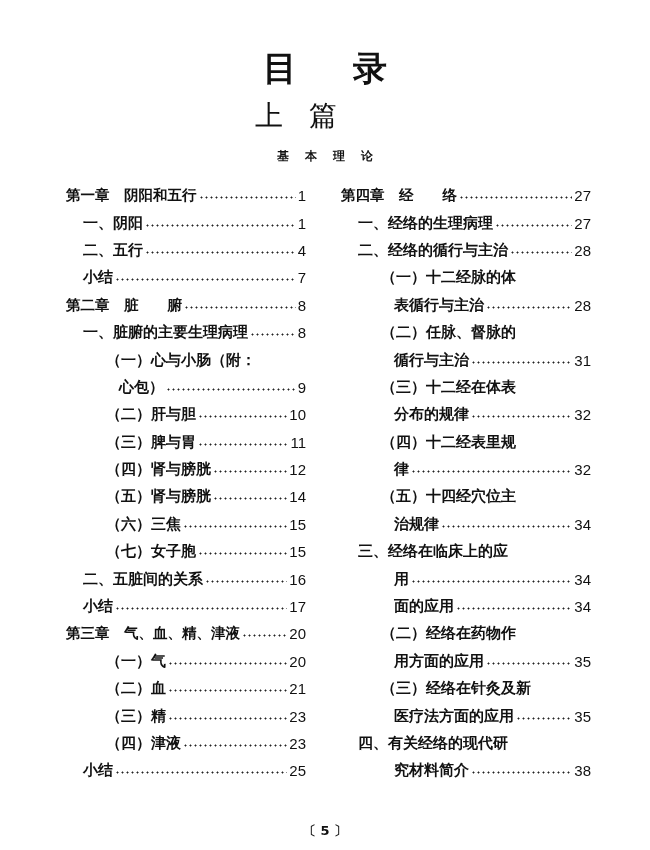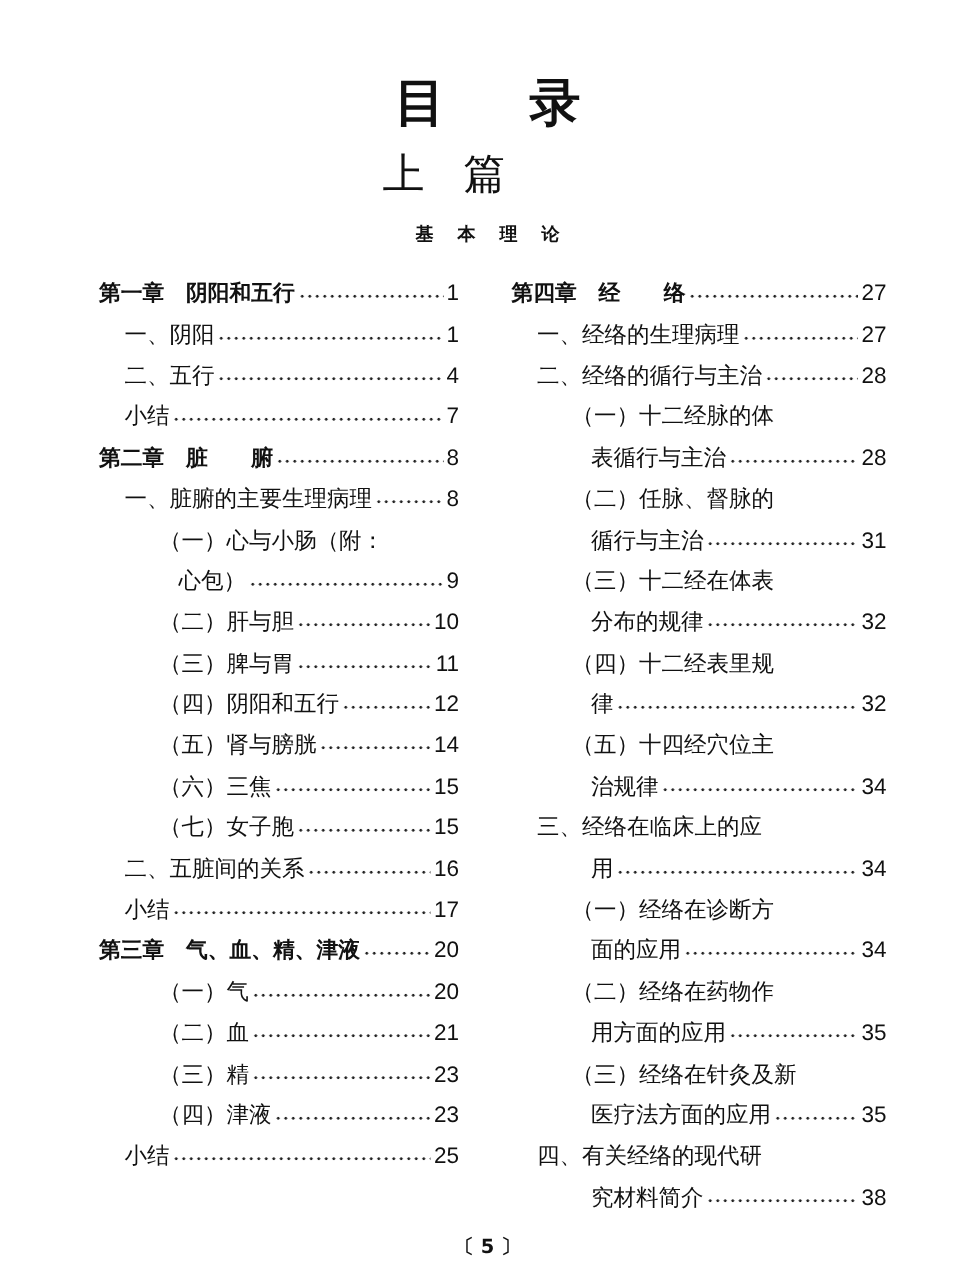--- a/index.html
+++ b/index.html
@@ -21,21 +21,21 @@
     font-size:12px; font-weight:bold; letter-spacing:16px; text-indent:16px;
     font-family: "DejaVu Sans", sans-serif;
   }
   .col { position:absolute; top:182px; }
   .col-left { left:66px; width:240px; }
   .col-right { left:341px; width:250px; }
   .row {
     height:27.4px; display:flex; align-items:center; font-size:15px;
     white-space:nowrap; position:relative;
   }
-  .row .label { flex:0 0 auto; }
+  .row .label { flex:0 0 auto;font-weight:bold; }
   .row .leader {
     flex:1 1 auto; overflow:hidden; margin:0 2px;
     height:3px; align-self:center; margin-top:4px;
     background-image: radial-gradient(circle, #222 0.9px, transparent 1.1px);
     background-size:5px 3px; background-repeat:repeat-x;
   }
   .row .page { flex:0 0 auto; font-family:"Liberation Sans", sans-serif; font-size:15px; }
   .row.chapter .label { font-weight:bold; font-family:"DejaVu Sans", sans-serif; font-size:14.5px; }
   .ind0 { padding-left:0; }
   .ind1 { padding-left:17px; }
@@ -97,21 +97,21 @@
       <span class="label">（二）肝与胆</span>
       <span class="leader"></span>
       <span class="page">10</span>
     </div>
     <div class="row ind2">
       <span class="label">（三）脾与胃</span>
       <span class="leader"></span>
       <span class="page">11</span>
     </div>
     <div class="row ind2">
-      <span class="label">（四）阴阳和五行</span>
+      <span class="label">（四）肾与膀胱</span>
       <span class="leader"></span>
       <span class="page">12</span>
     </div>
     <div class="row ind2">
       <span class="label">（五）肾与膀胱</span>
       <span class="leader"></span>
       <span class="page">14</span>
     </div>
     <div class="row ind2">
       <span class="label">（六）三焦</span>
@@ -227,24 +227,20 @@
     </div>
     <div class="row ind1 nolead">
       <span class="label">三、经络在临床上的应</span>
       <span class="page"></span>
     </div>
     <div class="row ind3">
       <span class="label">用</span>
       <span class="leader"></span>
       <span class="page">34</span>
     </div>
-    <div class="row ind2 nolead">
-      <span class="label">（一）经络在诊断方</span>
-      <span class="page"></span>
-    </div>
     <div class="row ind3">
       <span class="label">面的应用</span>
       <span class="leader"></span>
       <span class="page">34</span>
     </div>
     <div class="row ind2 nolead">
       <span class="label">（二）经络在药物作</span>
       <span class="page"></span>
     </div>
     <div class="row ind3">

